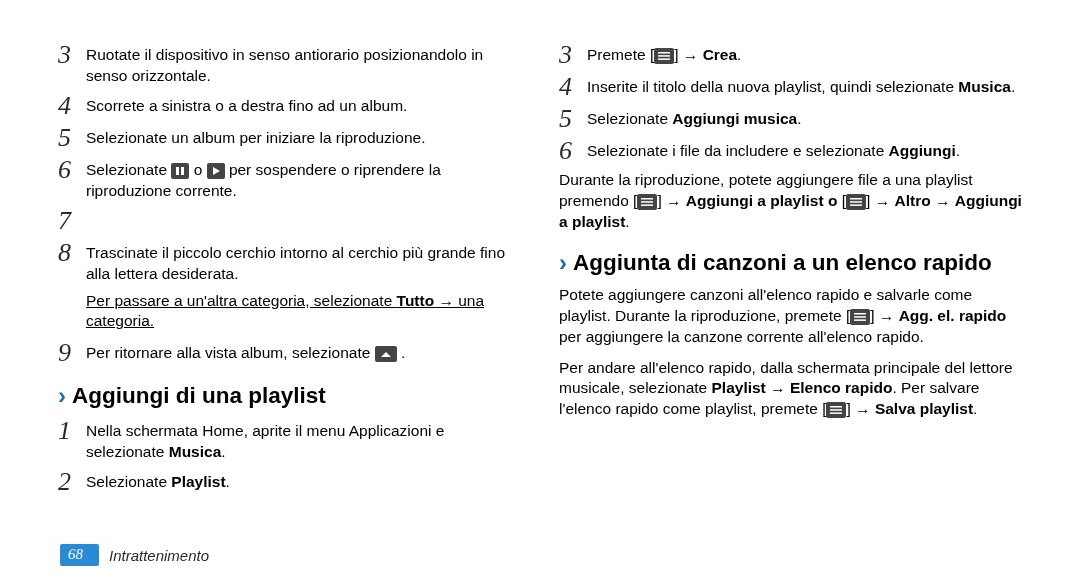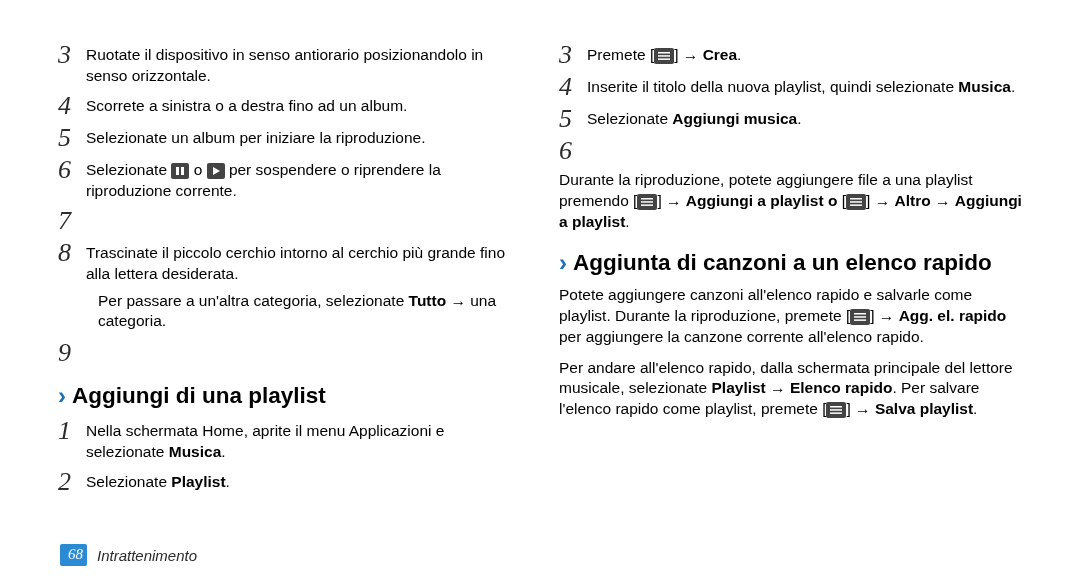--- a/index.html
+++ b/index.html
@@ -35,24 +35,25 @@
     flex: none;
     text-align: left;
     color: #2b2b2b;
   }
   .step-body {
     font-size: 15.5px;
     line-height: 1.35;
     padding-top: 3px;
   }
   .note {
-    margin-left: 40px;
+    margin-left: 28px;
     font-size: 15.5px;
     line-height: 1.35;
     margin-bottom: 8px;
+    text-decoration: underline;
   }
   .heading {
     display: flex;
     align-items: center;
     margin-top: 16px;
     margin-bottom: 8px;
   }
   .heading .chev {
     color: #1b6fb5;
     font-size: 24px;
@@ -94,21 +95,21 @@
     display: flex;
     align-items: center;
     gap: 10px;
   }
   .page-num {
     background: #2a8bd4;
     color: #fff;
     font-style: italic;
     font-family: Georgia, serif;
     font-size: 15px;
-    padding: 2px 4px 3px 8px;
+    padding: 2px 16px 3px 8px;
     border-radius: 2px;
   }
   .section {
     font-style: italic;
     font-size: 15px;
     color: #2b2b2b;
   }
 </style>
 </head>
 <body>
@@ -156,20 +157,27 @@
       <div class="step-num">8</div>
       <div class="step-body">Trascinate il piccolo cerchio intorno al cerchio più grande fino alla lettera desiderata.</div>
     </div>
 
     <div class="note">
       <span>Per passare a un'altra categoria, selezionate </span><b>Tutto</b><span> → una categoria.</span>
     </div>
 
     <div class="step">
       <div class="step-num">9</div>
+      <div class="step-body">
+        <span>Per ritornare alla vista album, selezionate </span>
+        <span class="icon"><svg width="14" height="10">
+              <polygon points="2,8 12,8 7,3" fill="#fff"></polygon>
+            </svg></span>
+        <span>.</span>
+      </div>
     </div>
 
     <div class="heading">
       <span class="chev">›</span>
       <span class="h-text">Aggiungi di una playlist</span>
     </div>
 
     <div class="step">
       <div class="step-num">1</div>
       <div class="step-body">
@@ -208,20 +216,23 @@
 
     <div class="step">
       <div class="step-num">5</div>
       <div class="step-body">
         <span>Selezionate </span><b>Aggiungi musica</b><span>.</span>
       </div>
     </div>
 
     <div class="step">
       <div class="step-num">6</div>
+      <div class="step-body">
+        <span>Selezionate i file da includere e selezionate </span><b>Aggiungi</b><span>.</span>
+      </div>
     </div>
 
     <div class="para">
       <span>Durante la riproduzione, potete aggiungere file a una playlist premendo [</span><span class="icon icon-menu"><svg width="14" height="10">
             <rect x="1" y="1" width="12" height="1.5" fill="#fff"></rect>
             <rect x="1" y="4.2" width="12" height="1.5" fill="#fff"></rect>
             <rect x="1" y="7.4" width="12" height="1.5" fill="#fff"></rect>
           </svg></span><span>] → </span><b>Aggiungi a playlist o</b><span> [</span><span class="icon icon-menu"><svg width="14" height="10">
             <rect x="1" y="1" width="12" height="1.5" fill="#fff"></rect>
             <rect x="1" y="4.2" width="12" height="1.5" fill="#fff"></rect>

